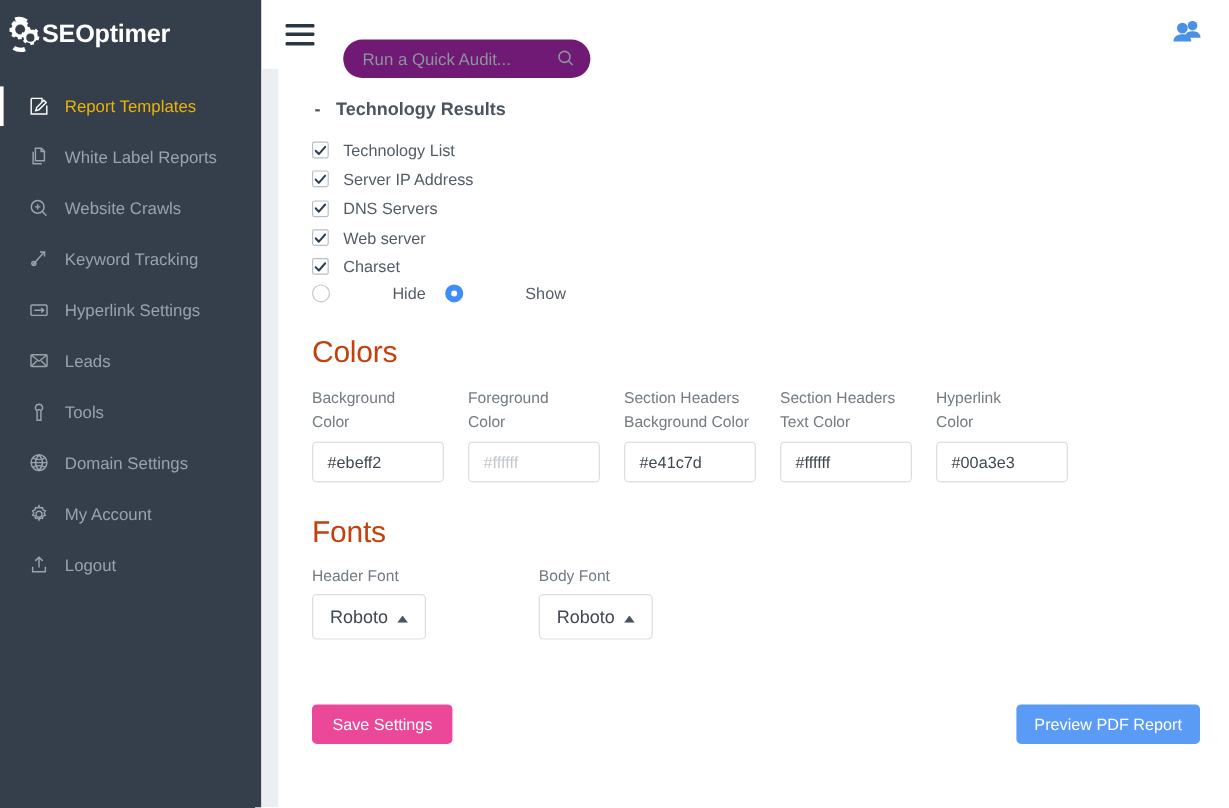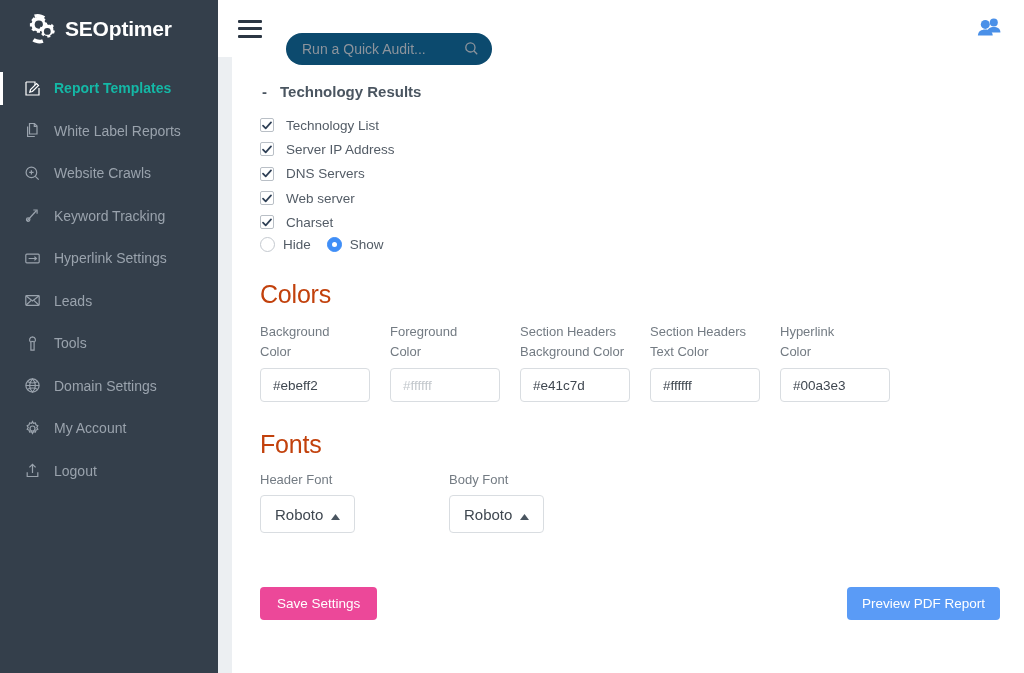--- a/index.html
+++ b/index.html
@@ -14,22 +14,21 @@
 
   
   .sidebar {
     width: 218px; min-width: 218px; height: 673px;
     background: #343f4b;
     position: relative;
   }
   .brand {
     height: 57px;
     display: flex; align-items: center;
-    padding-left: 22px;
-    gap: 9px;
+    gap: 1px;
   }
   .brand-logo { width: 34px; height: 34px; display:block; }
   .brand-text {
     color: #ffffff;
     font-size: 21px;
     font-weight: 700;
     letter-spacing: -0.2px;
     white-space: nowrap;
   }
   .nav { padding-top: 10px; }
@@ -42,21 +41,21 @@
     font-size: 14px;
     position: relative;
     cursor: pointer;
   }
   .nav-item .nav-icon {
     width: 17px; height: 17px;
     display: flex; align-items: center; justify-content: center;
     flex: 0 0 17px;
   }
   .nav-item .nav-icon svg { display:block; }
-  .nav-item.active { color: #14b8a6; font-weight: 700; }
+  .nav-item.active { color: #eab308; font-weight: 400; }
   .nav-item.active::before {
     content: "";
     position: absolute;
     left: 0; top: 5px; bottom: 5px;
     width: 3px;
     background: #ffffff;
   }
 
   
   .right {
@@ -81,21 +80,21 @@
     display: flex; flex-direction: column; justify-content: space-between;
     cursor: pointer;
     margin-right: 24px;
   }
   .hamburger span {
     display: block; height: 3px; width: 24px;
     background: #2b3643; border-radius: 1px;
   }
   .searchbox {
     width: 206px; height: 32px;
-    background: #0c4a6e;
+    background: #701a75;
     border-radius: 16px;
     display: flex; align-items: center;
     padding: 0 13px 0 16px;
     cursor: text;
     margin-top: 40px;
   }
   .searchbox .ph {
     flex: 1;
     color: #8d949c;
     font-size: 14px;
@@ -169,21 +168,21 @@
     width: 15px; height: 15px; min-width:15px;
     border-radius: 50%;
     border: 1px solid #c4c9cf;
     background: #fff;
     display: flex; align-items: center; justify-content: center;
   }
   .radio.on { border: 1px solid #3f8ef7; background: #3f8ef7; }
   .radio.on::after {
     content: ""; width: 5px; height: 5px; border-radius: 50%; background: #fff;
   }
-  .radio-label { font-size: 13.5px; color: #535c66; }
+  .radio-label { font-size: 13.5px; color: #535c66; margin-left: 44px; }
 
   
   .big-title {
     font-size: 25px; color: #c2410c; font-weight: 400;
     margin: 28px 0 13px 0;
     letter-spacing: -0.2px;
   }
 
   
   .colors-row { display: flex; gap: 0; }

